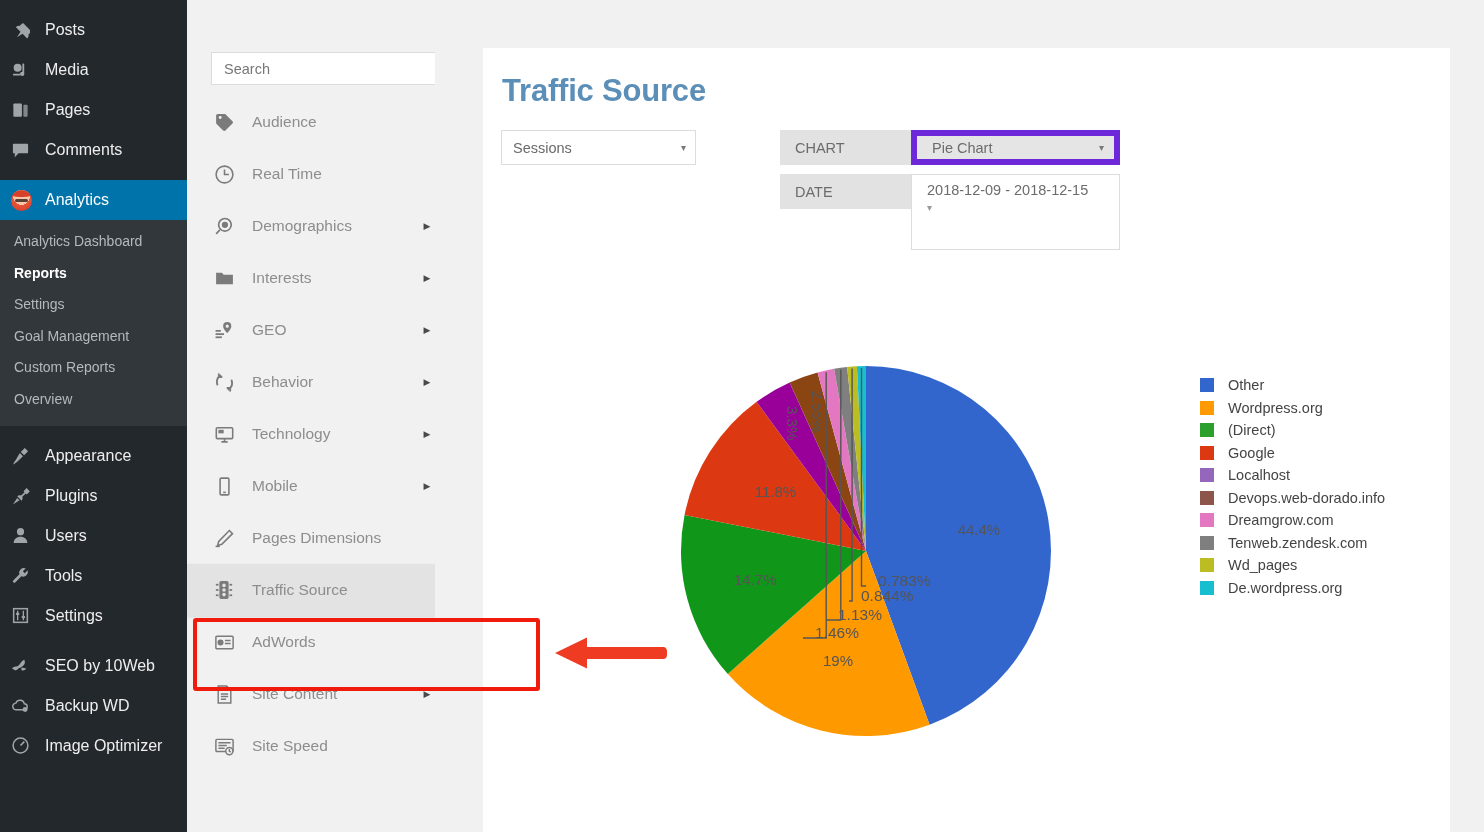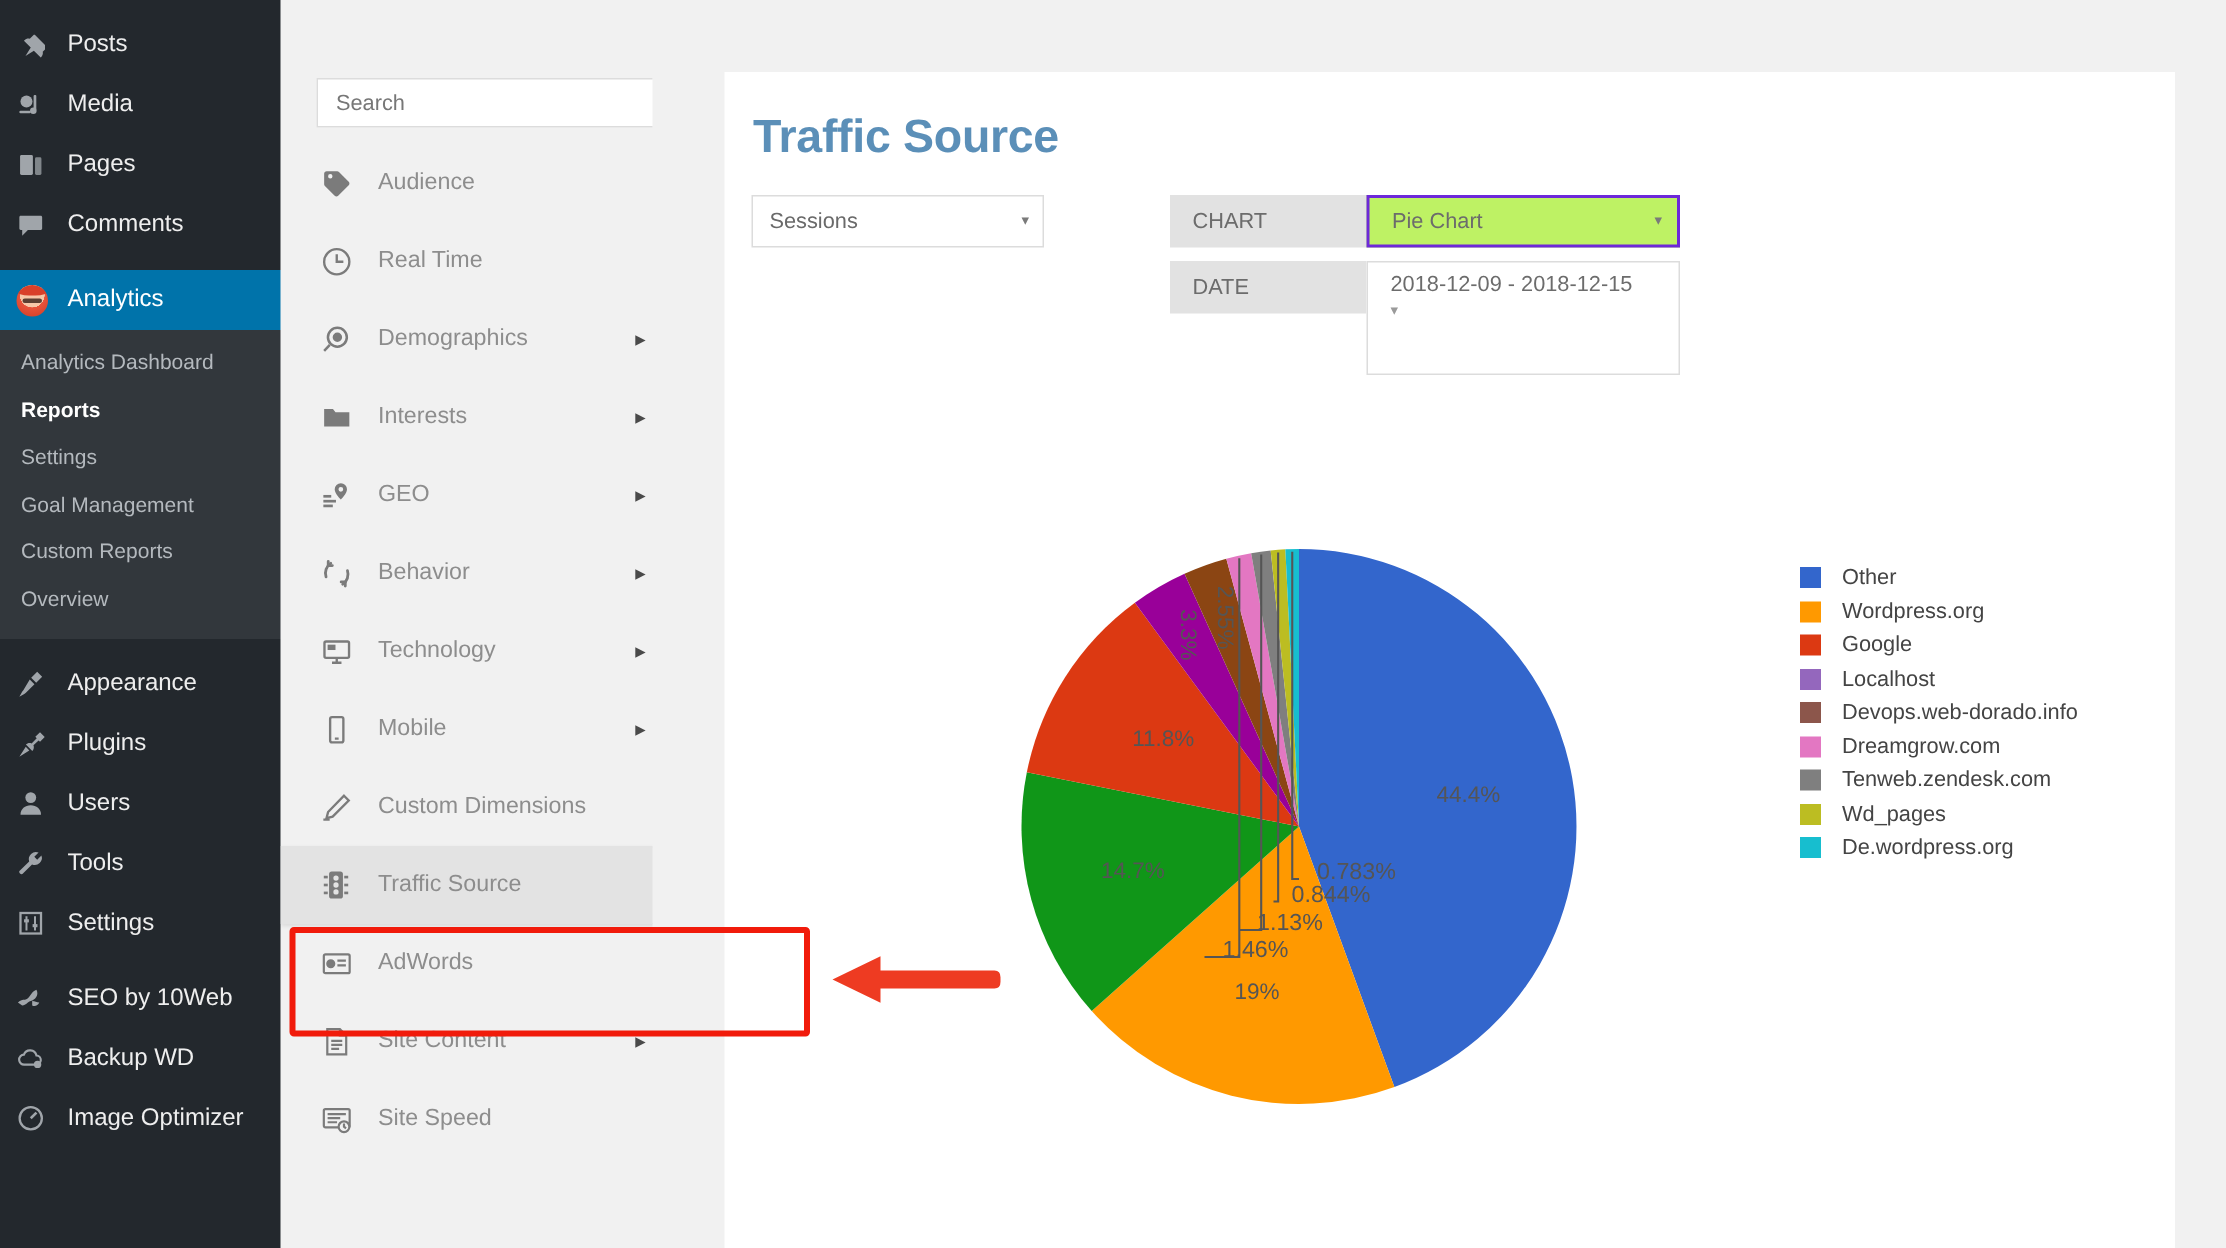--- a/index.html
+++ b/index.html
@@ -204,22 +204,22 @@
     position: absolute; left: 297px; top: 82px;
     width: 131px; height: 35px;
     background: #e2e2e2;
     display: flex; align-items: center;
     padding-left: 15px;
     font-size: 14.5px; color: #6c6c6c;
   }
   #ctrl-chart-value {
     position: absolute; left: 428px; top: 82px;
     width: 209px; height: 35px;
-    background: #bef264;
-    border: 2px solid #6d28d9;
+    background: #e5e5e5;
+    border: 6px solid #6d28d9;
     display: flex; align-items: center;
     padding: 0 10px 0 15px;
     font-size: 14.5px; color: #6c6c6c;
     cursor: pointer;
   }
   #ctrl-chart-value .sel-val { flex: 1; }
   #ctrl-date-label {
     position: absolute; left: 297px; top: 126px;
     width: 131px; height: 35px;
     background: #e2e2e2;
@@ -534,21 +534,21 @@
         <span class="rep-help">?</span>
       </div>
 
       <div class="rep-item">
         <span class="rep-ico">
           <svg width="21" height="21" viewBox="0 0 20 20" fill="none" stroke="currentColor" stroke-width="1.5">
               <path d="M14.6 2.4l3 3L7.4 15.6l-3.9 1 1-3.9L14.6 2.4z"></path>
               <path d="M1.5 17.5h4"></path>
             </svg>
         </span>
-        <span class="rep-label">Custom Dimensions</span>
+        <span class="rep-label">Pages Dimensions</span>
         <span class="rep-caret"></span>
         <span class="rep-help">?</span>
       </div>
 
       <div class="rep-item selected">
         <span class="rep-ico">
           <svg width="22" height="22" viewBox="0 0 20 20" fill="currentColor">
               <rect x="5.8" y="1.8" width="8.4" height="16.4" rx="1.6"></rect>
               <circle cx="10" cy="5.8" r="1.6" fill="#e3e3e3"></circle>
               <circle cx="10" cy="10" r="1.6" fill="#e3e3e3"></circle>
@@ -668,20 +668,24 @@
   <div id="legend">
       <div class="legend-row">
         <span class="legend-swatch" style="background: rgb(51, 102, 204);"></span>
         <span class="legend-text">Other</span>
       </div>
       <div class="legend-row">
         <span class="legend-swatch" style="background: rgb(255, 153, 0);"></span>
         <span class="legend-text">Wordpress.org</span>
       </div>
       <div class="legend-row">
+        <span class="legend-swatch" style="background: rgb(44, 160, 44);"></span>
+        <span class="legend-text">(Direct)</span>
+      </div>
+      <div class="legend-row">
         <span class="legend-swatch" style="background: rgb(220, 57, 18);"></span>
         <span class="legend-text">Google</span>
       </div>
       <div class="legend-row">
         <span class="legend-swatch" style="background: rgb(148, 103, 189);"></span>
         <span class="legend-text">Localhost</span>
       </div>
       <div class="legend-row">
         <span class="legend-swatch" style="background: rgb(140, 86, 75);"></span>
         <span class="legend-text">Devops.web-dorado.info</span>

